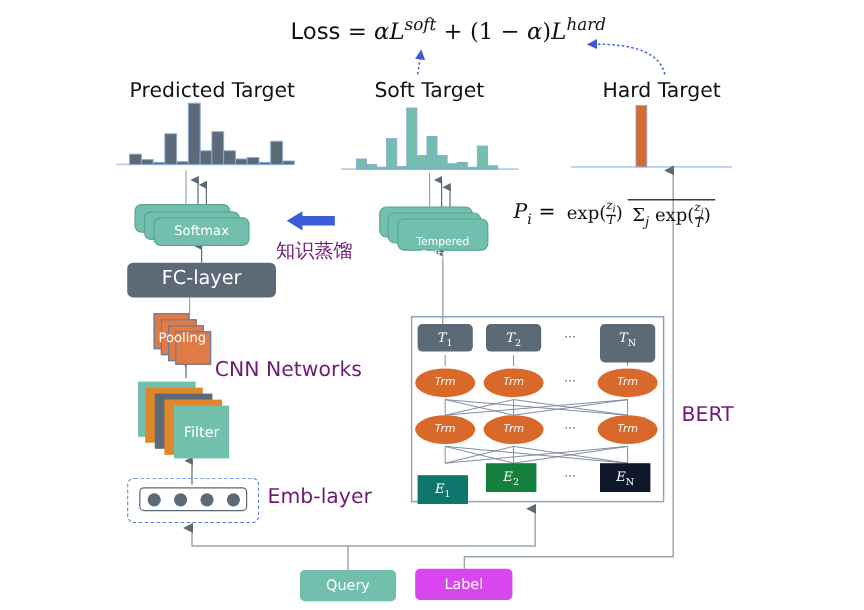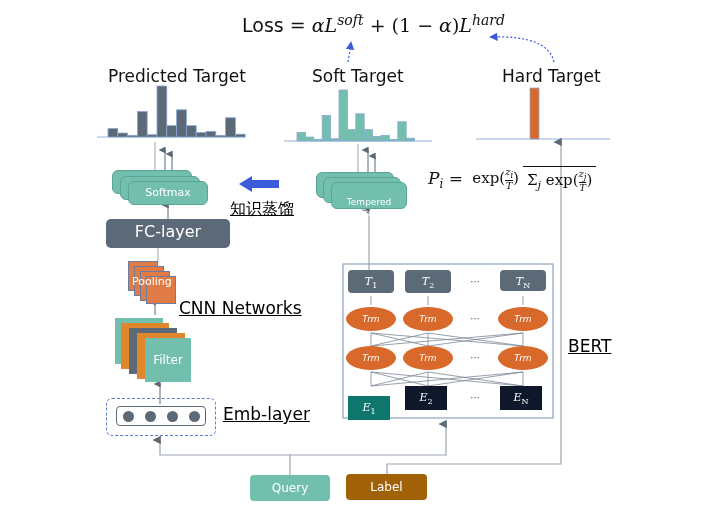--- a/index.html
+++ b/index.html
@@ -1,21 +1,21 @@
 <!DOCTYPE html>
 <html><head>
 <meta charset="utf-8">
 <style>
   html, body { margin: 0; padding: 0; background: #ffffff; }
   body { width: 720px; height: 508px; position: relative; overflow: hidden;
          font-family: "DejaVu Sans", sans-serif; }
   .abs { position: absolute; }
   .title { font-size: 17px; color: #111; white-space: nowrap; }
   .math { font-family: "DejaVu Serif", serif; color: #111; white-space: nowrap; }
-  .blue-label { color: #000000; font-size: 17px; white-space: nowrap; text-decoration: underline; }
+  .blue-label { color: #701a75; font-size: 17px; white-space: nowrap; }
   .teal { background: #72bfae; border: 1px solid #5aa596; }
   .slate { background: #5c6976; }
   .orange { background: #e07b46; border: 1px solid #6c7b9e; }
   .card { position: absolute; border-radius: 6px; }
   .txt-white { color: #fff; text-align: center; font-size: 11px; }
   svg { position: absolute; left: 0; top: 0; overflow: visible; }
 </style>
 </head>
 <body>
 
@@ -195,41 +195,41 @@
           <i style="border-top:1px solid #111;">T</i>
         </span><span>)</span>
     </span>
   </span>
 </div>
 
 <div id="bert-tokens">
     <div class="abs" style="left:348px; top:270px; width:46px; height:23px; background:#5c6976; border-radius:4px; color:#fff; font-family:'DejaVu Serif',serif; font-size:11px; text-align:center; line-height:23px;"><i>T</i><sub style="font-size: 8px;">1</sub></div>
     <div class="abs" style="left:405px; top:270px; width:46px; height:23px; background:#5c6976; border-radius:4px; color:#fff; font-family:'DejaVu Serif',serif; font-size:11px; text-align:center; line-height:23px;"><i>T</i><sub style="font-size: 8px;">2</sub></div>
     <div class="abs" style="left:470px; top:276px; font-size:10px; color:#555;"><i>···</i></div>
-    <div class="abs" style="left:500px; top:270px; width:46px; height:21px; background:#5c6976; border-radius:4px; color:#fff; font-family:'DejaVu Serif',serif; font-size:11px; text-align:center; line-height:23px;"><i>T</i><sub style="font-size: 8px;">N</sub></div>
+    <div class="abs" style="left:500px; top:270px; width:46px; height:32px; background:#5c6976; border-radius:4px; color:#fff; font-family:'DejaVu Serif',serif; font-size:11px; text-align:center; line-height:23px;"><i>T</i><sub style="font-size: 8px;">N</sub></div>
   </div>
 <div id="bert-trm-1">
     <div class="abs" style="left:346px; top:307px; width:50px; height:24px; background:#d9692a; border-radius:50%; color:#fff; font-size:9px; text-align:center; line-height:24px; font-style:normal;"><i>Trm</i></div>
     <div class="abs" style="left:403px; top:307px; width:50px; height:24px; background:#d9692a; border-radius:50%; color:#fff; font-size:9px; text-align:center; line-height:24px; font-style:normal;"><i>Trm</i></div>
     <div class="abs" style="left:498px; top:307px; width:50px; height:24px; background:#d9692a; border-radius:50%; color:#fff; font-size:9px; text-align:center; line-height:24px; font-style:normal;"><i>Trm</i></div>
     <div class="abs" style="left:470px; top:313px; font-size:10px; color:#555;"><i>···</i></div>
   </div>
 <div id="bert-trm-2">
     <div class="abs" style="left:346px; top:346px; width:50px; height:24px; background:#d9692a; border-radius:50%; color:#fff; font-size:9px; text-align:center; line-height:24px; font-style:normal;"><i>Trm</i></div>
     <div class="abs" style="left:403px; top:346px; width:50px; height:24px; background:#d9692a; border-radius:50%; color:#fff; font-size:9px; text-align:center; line-height:24px; font-style:normal;"><i>Trm</i></div>
     <div class="abs" style="left:498px; top:346px; width:50px; height:24px; background:#d9692a; border-radius:50%; color:#fff; font-size:9px; text-align:center; line-height:24px; font-style:normal;"><i>Trm</i></div>
     <div class="abs" style="left:470px; top:352px; font-size:10px; color:#555;"><i>···</i></div>
   </div>
 <div id="bert-emb">
     <div class="abs" style="left:348px; top:396px; width:42px; height:24px; background:#0f766e; color:#fff; font-family:'DejaVu Serif',serif; font-size:11px; text-align:center; line-height:24px;"><i>E</i><sub style="font-size: 8px;">1</sub></div>
-    <div class="abs" style="left:405px; top:386px; width:42px; height:24px; background:#0f172a; color:#fff; font-family:'DejaVu Serif',serif; font-size:11px; text-align:center; line-height:24px;"><i>E</i><sub style="font-size: 8px;">2</sub></div>
+    <div class="abs" style="left:405px; top:386px; width:42px; height:24px; background:#15803d; color:#fff; font-family:'DejaVu Serif',serif; font-size:11px; text-align:center; line-height:24px;"><i>E</i><sub style="font-size: 8px;">2</sub></div>
     <div class="abs" style="left:470px; top:392px; font-size:10px; color:#555;"><i>···</i></div>
     <div class="abs" style="left:500px; top:386px; width:42px; height:24px; background:#0f172a; color:#fff; font-family:'DejaVu Serif',serif; font-size:11px; text-align:center; line-height:24px;"><i>E</i><sub style="font-size: 8px;">N</sub></div>
   </div>
 
 <div class="abs blue-label" style="left:568px; top:336px;">BERT</div>
 
 <div class="abs txt-white" style="left:250px; top:475px; width:80px; height:26px; line-height:26px; border-radius:4px; background:#72bfae; font-size:12px;">
   <span>Query</span>
 </div>
-<div class="abs txt-white" style="left:346px; top:474px; width:81px; height:26px; line-height:26px; border-radius:4px; background:#a16207; font-size:12px;">
+<div class="abs txt-white" style="left:346px; top:474px; width:81px; height:26px; line-height:26px; border-radius:4px; background:#d946ef; font-size:12px;">
   <span>Label</span>
 </div>
 
 </body></html>

